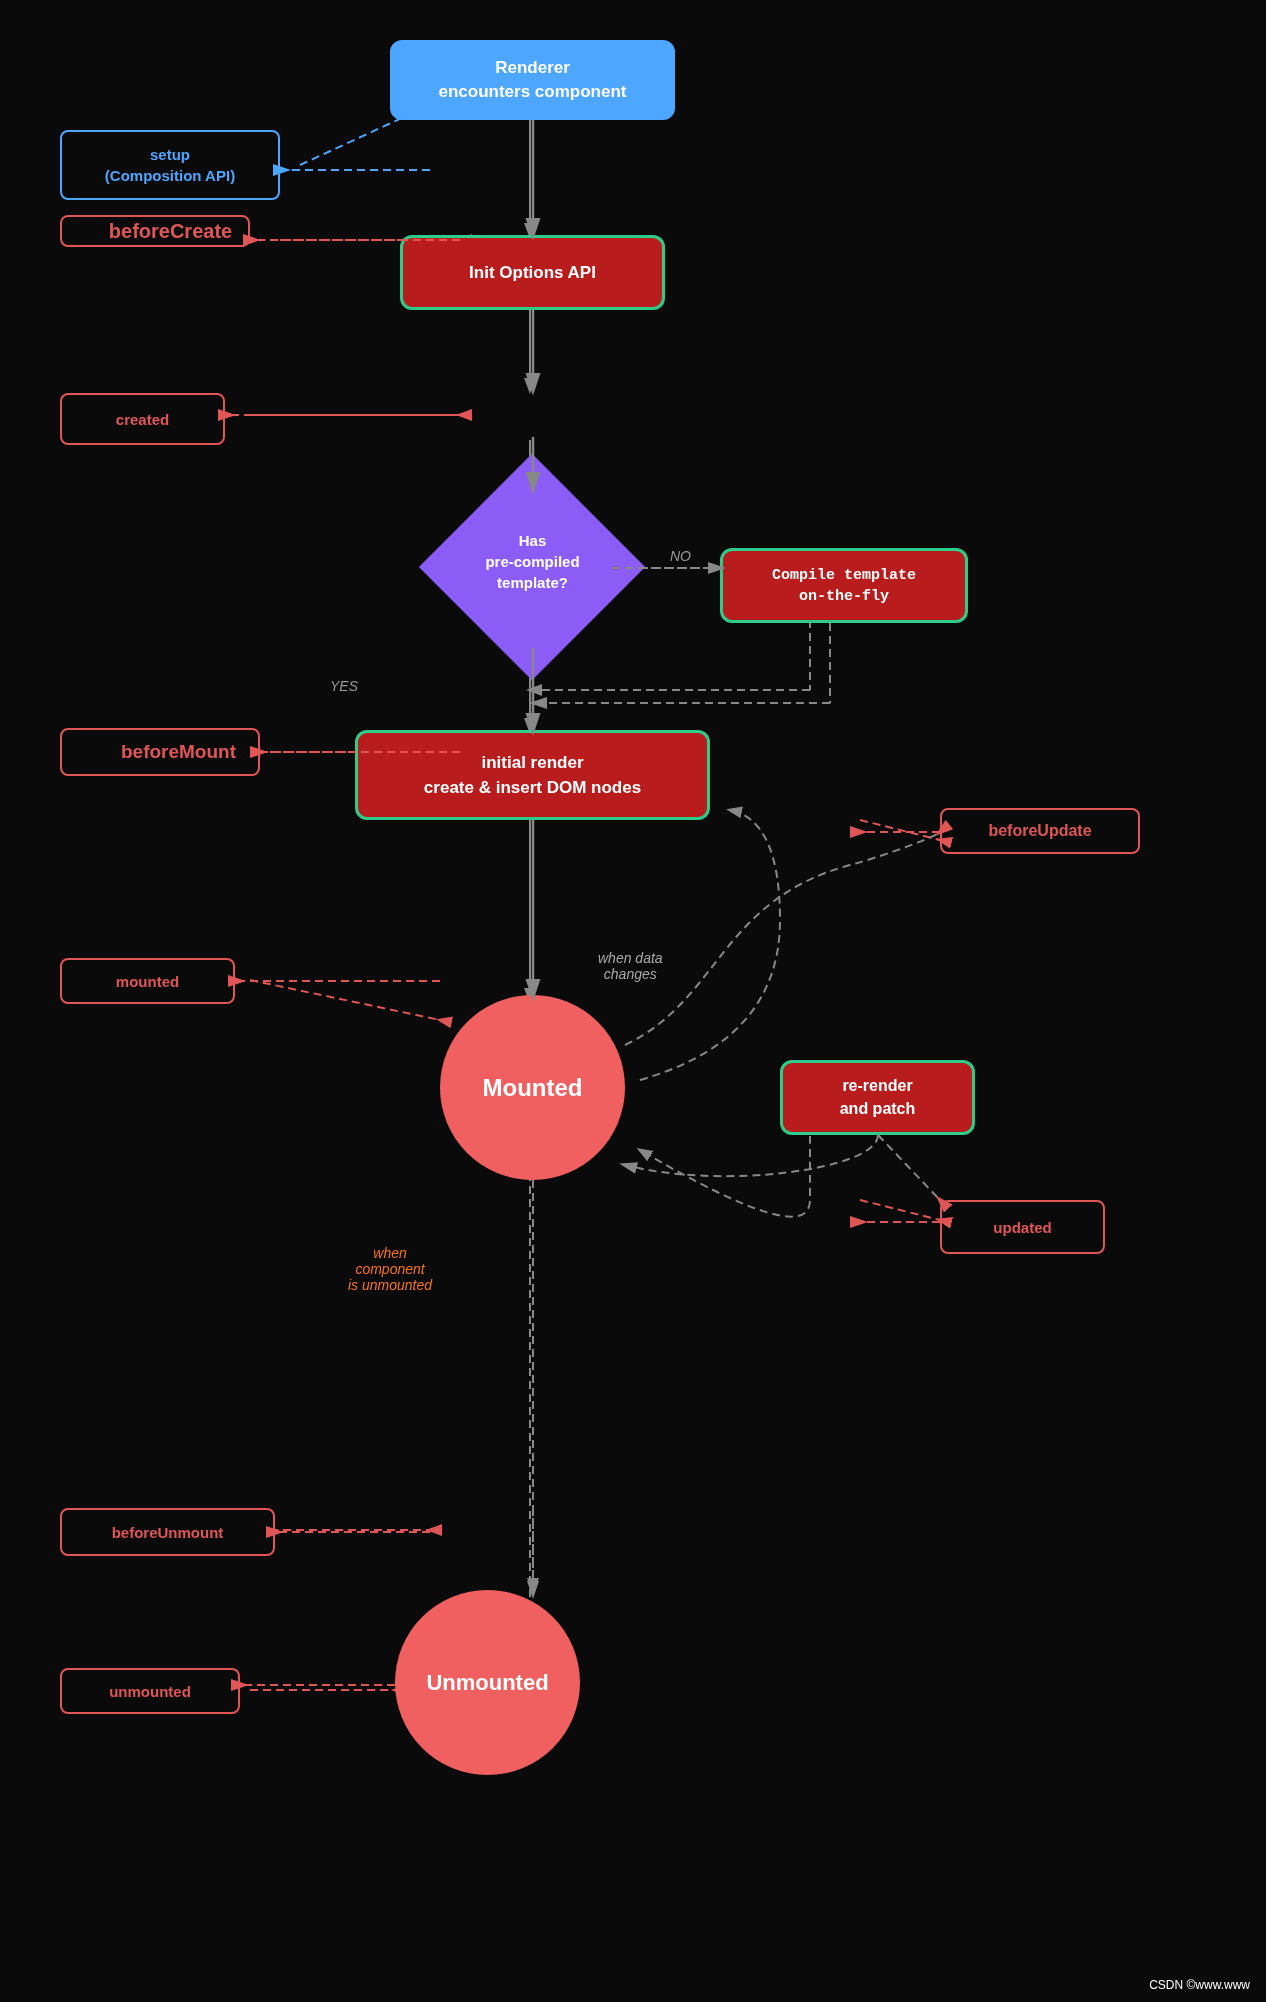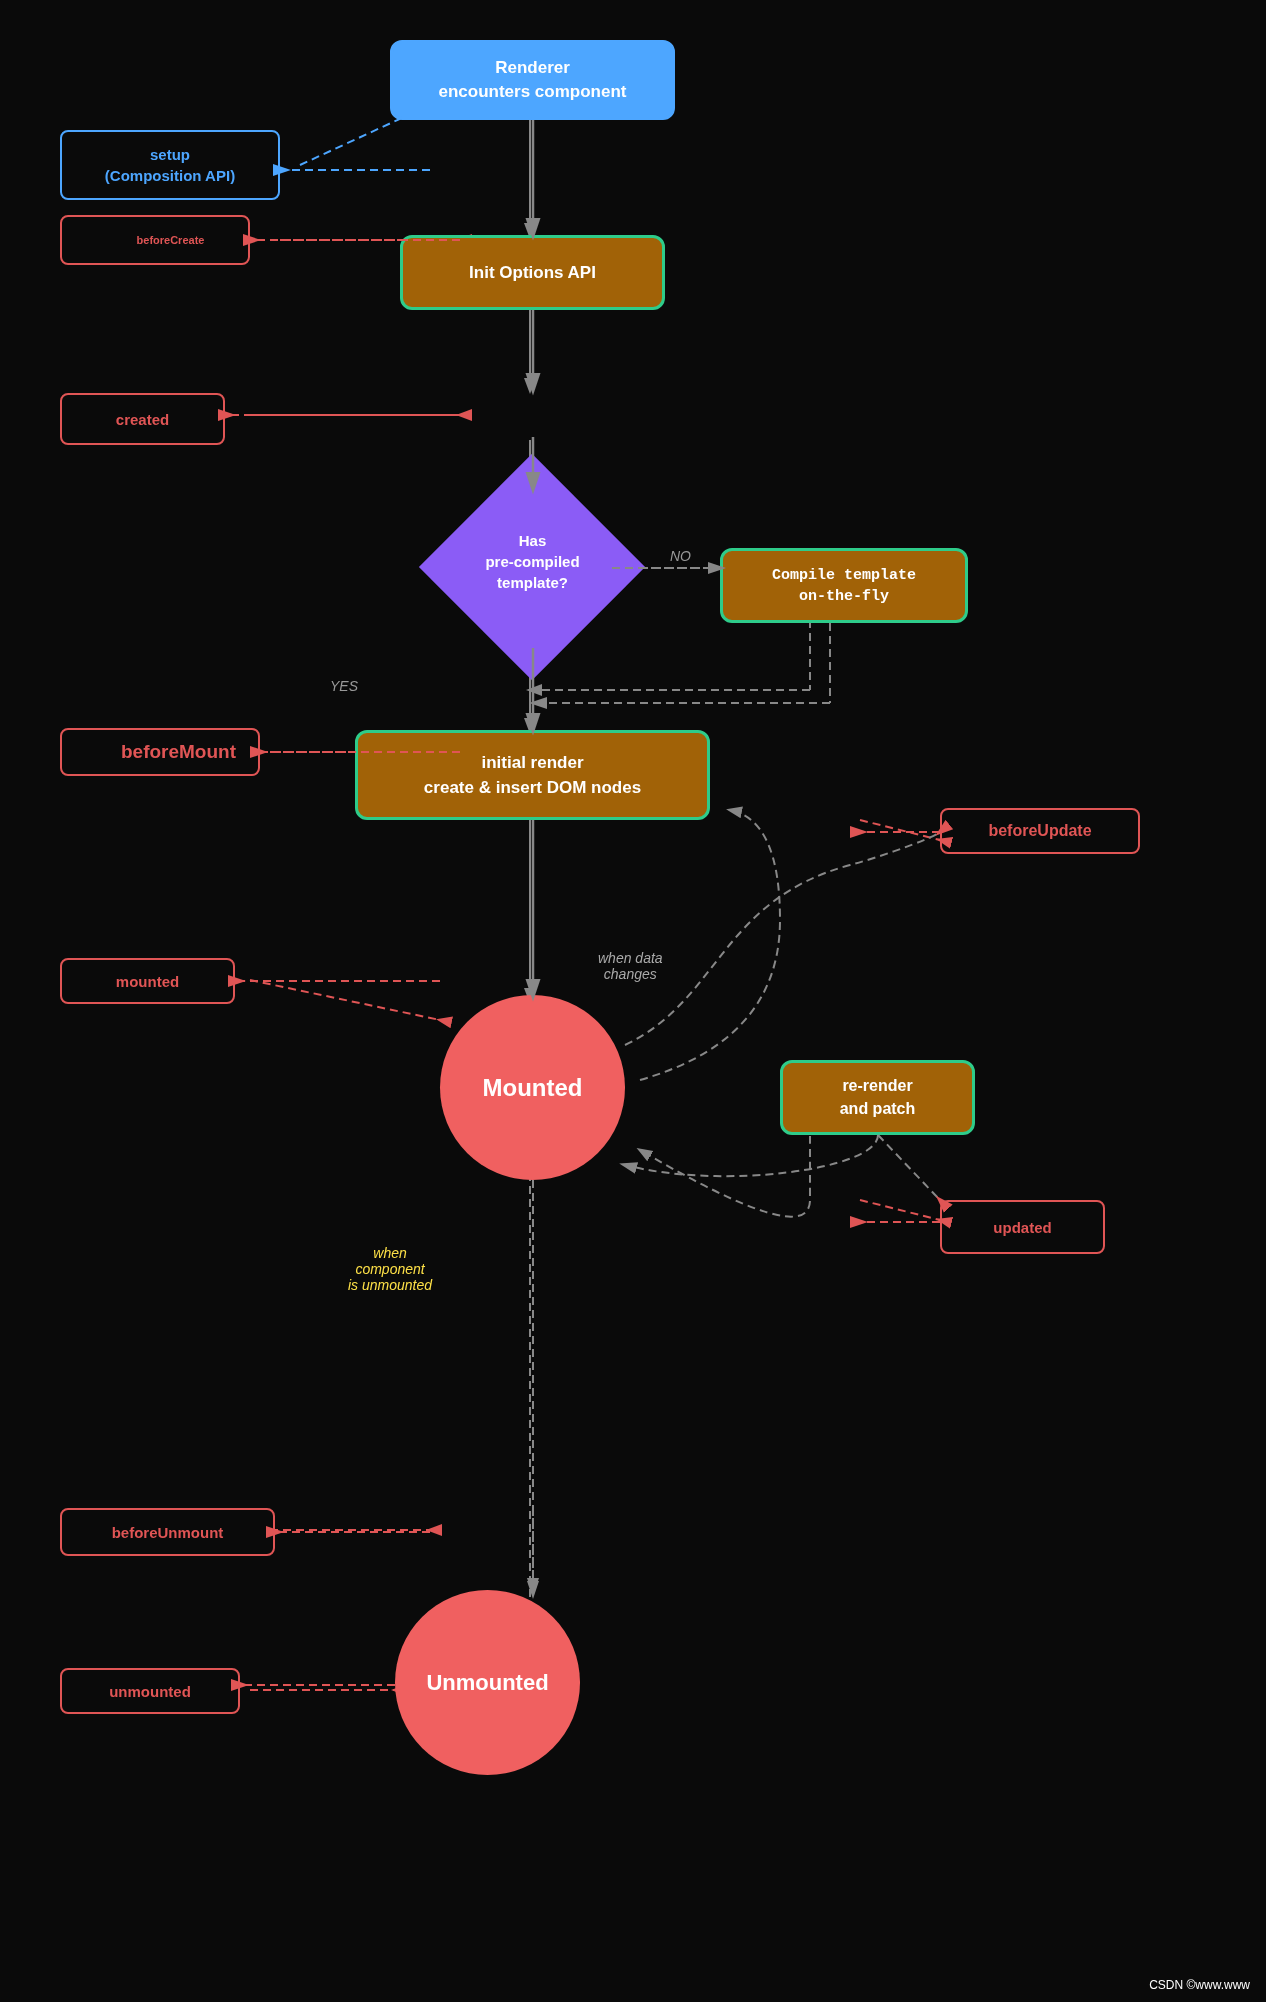--- a/index.html
+++ b/index.html
@@ -26,21 +26,21 @@
     }
     .rounded-rect {
       border-radius: 12px;
     }
     .blue-box {
       background: #4da6ff;
       border: 3px solid #4da6ff;
       color: white;
     }
     .green-box {
-      background: #a16207;
+      background: #b91c1c;
       border: 3px solid #2ecc8a;
       color: white;
     }
     .red-box-outline {
       background: transparent;
       border: 2.5px solid #e05555;
       color: #e05555;
       border-radius: 8px;
     }
     .blue-box-outline {
@@ -157,21 +157,21 @@
   </svg>
 
   <div class="node blue-box-outline" style="left:60px; top:130px; width:220px; height:70px; font-size:15px; font-weight:bold; line-height:1.4;">
     <span>setup<br>(Composition API)</span>
   </div>
 
   <div class="node rounded-rect blue-box" style="left:390px; top:40px; width:285px; height:80px; font-size:17px; font-weight:bold; line-height:1.4;">
     <span>Renderer<br>encounters component</span>
   </div>
 
-  <div class="node red-box-outline" style="left:60px; top:215px; width:190px; height:50px; font-size:11px; font-weight:bold;padding-left:31px;">
+  <div class="node red-box-outline" style="left:60px; top:215px; width:190px; height:32px; font-size:20px; font-weight:bold;padding-left:31px;">
     <span>beforeCreate</span>
   </div>
 
   <div class="node rounded-rect green-box" style="left:400px; top:235px; width:265px; height:75px; font-size:17px; font-weight:bold;">
     <span>Init Options API</span>
   </div>
 
   <div class="node red-box-outline" style="left:60px; top:393px; width:165px; height:52px; font-size:15px; font-weight:bold;">
     <span>created</span>
   </div>
@@ -220,21 +220,21 @@
   </div>
 
   <div class="node rounded-rect green-box" style="left:780px; top:1060px; width:195px; height:75px; font-size:16px; font-weight:bold; line-height:1.4;">
     <span>re-render<br>and patch</span>
   </div>
 
   <div class="node red-box-outline" style="left:940px; top:1200px; width:165px; height:54px; font-size:15px; font-weight:bold;">
     <span>updated</span>
   </div>
 
-  <div class="label-text" style="left:348px; top:1245px; font-style:italic; color:#fde047; font-size:14px; text-align:center;">
+  <div class="label-text" style="left:348px; top:1245px; font-style:italic; color:#f97316; font-size:14px; text-align:center;">
     <span>when<br>component<br>is unmounted</span>
   </div>
 
   <div class="node red-box-outline" style="left:60px; top:1508px; width:215px; height:48px; font-size:15px; font-weight:bold;">
     <span>beforeUnmount</span>
   </div>
 
   <div class="node red-box-outline" style="left:60px; top:1668px; width:180px; height:46px; font-size:15px; font-weight:bold;">
     <span>unmounted</span>
   </div>

